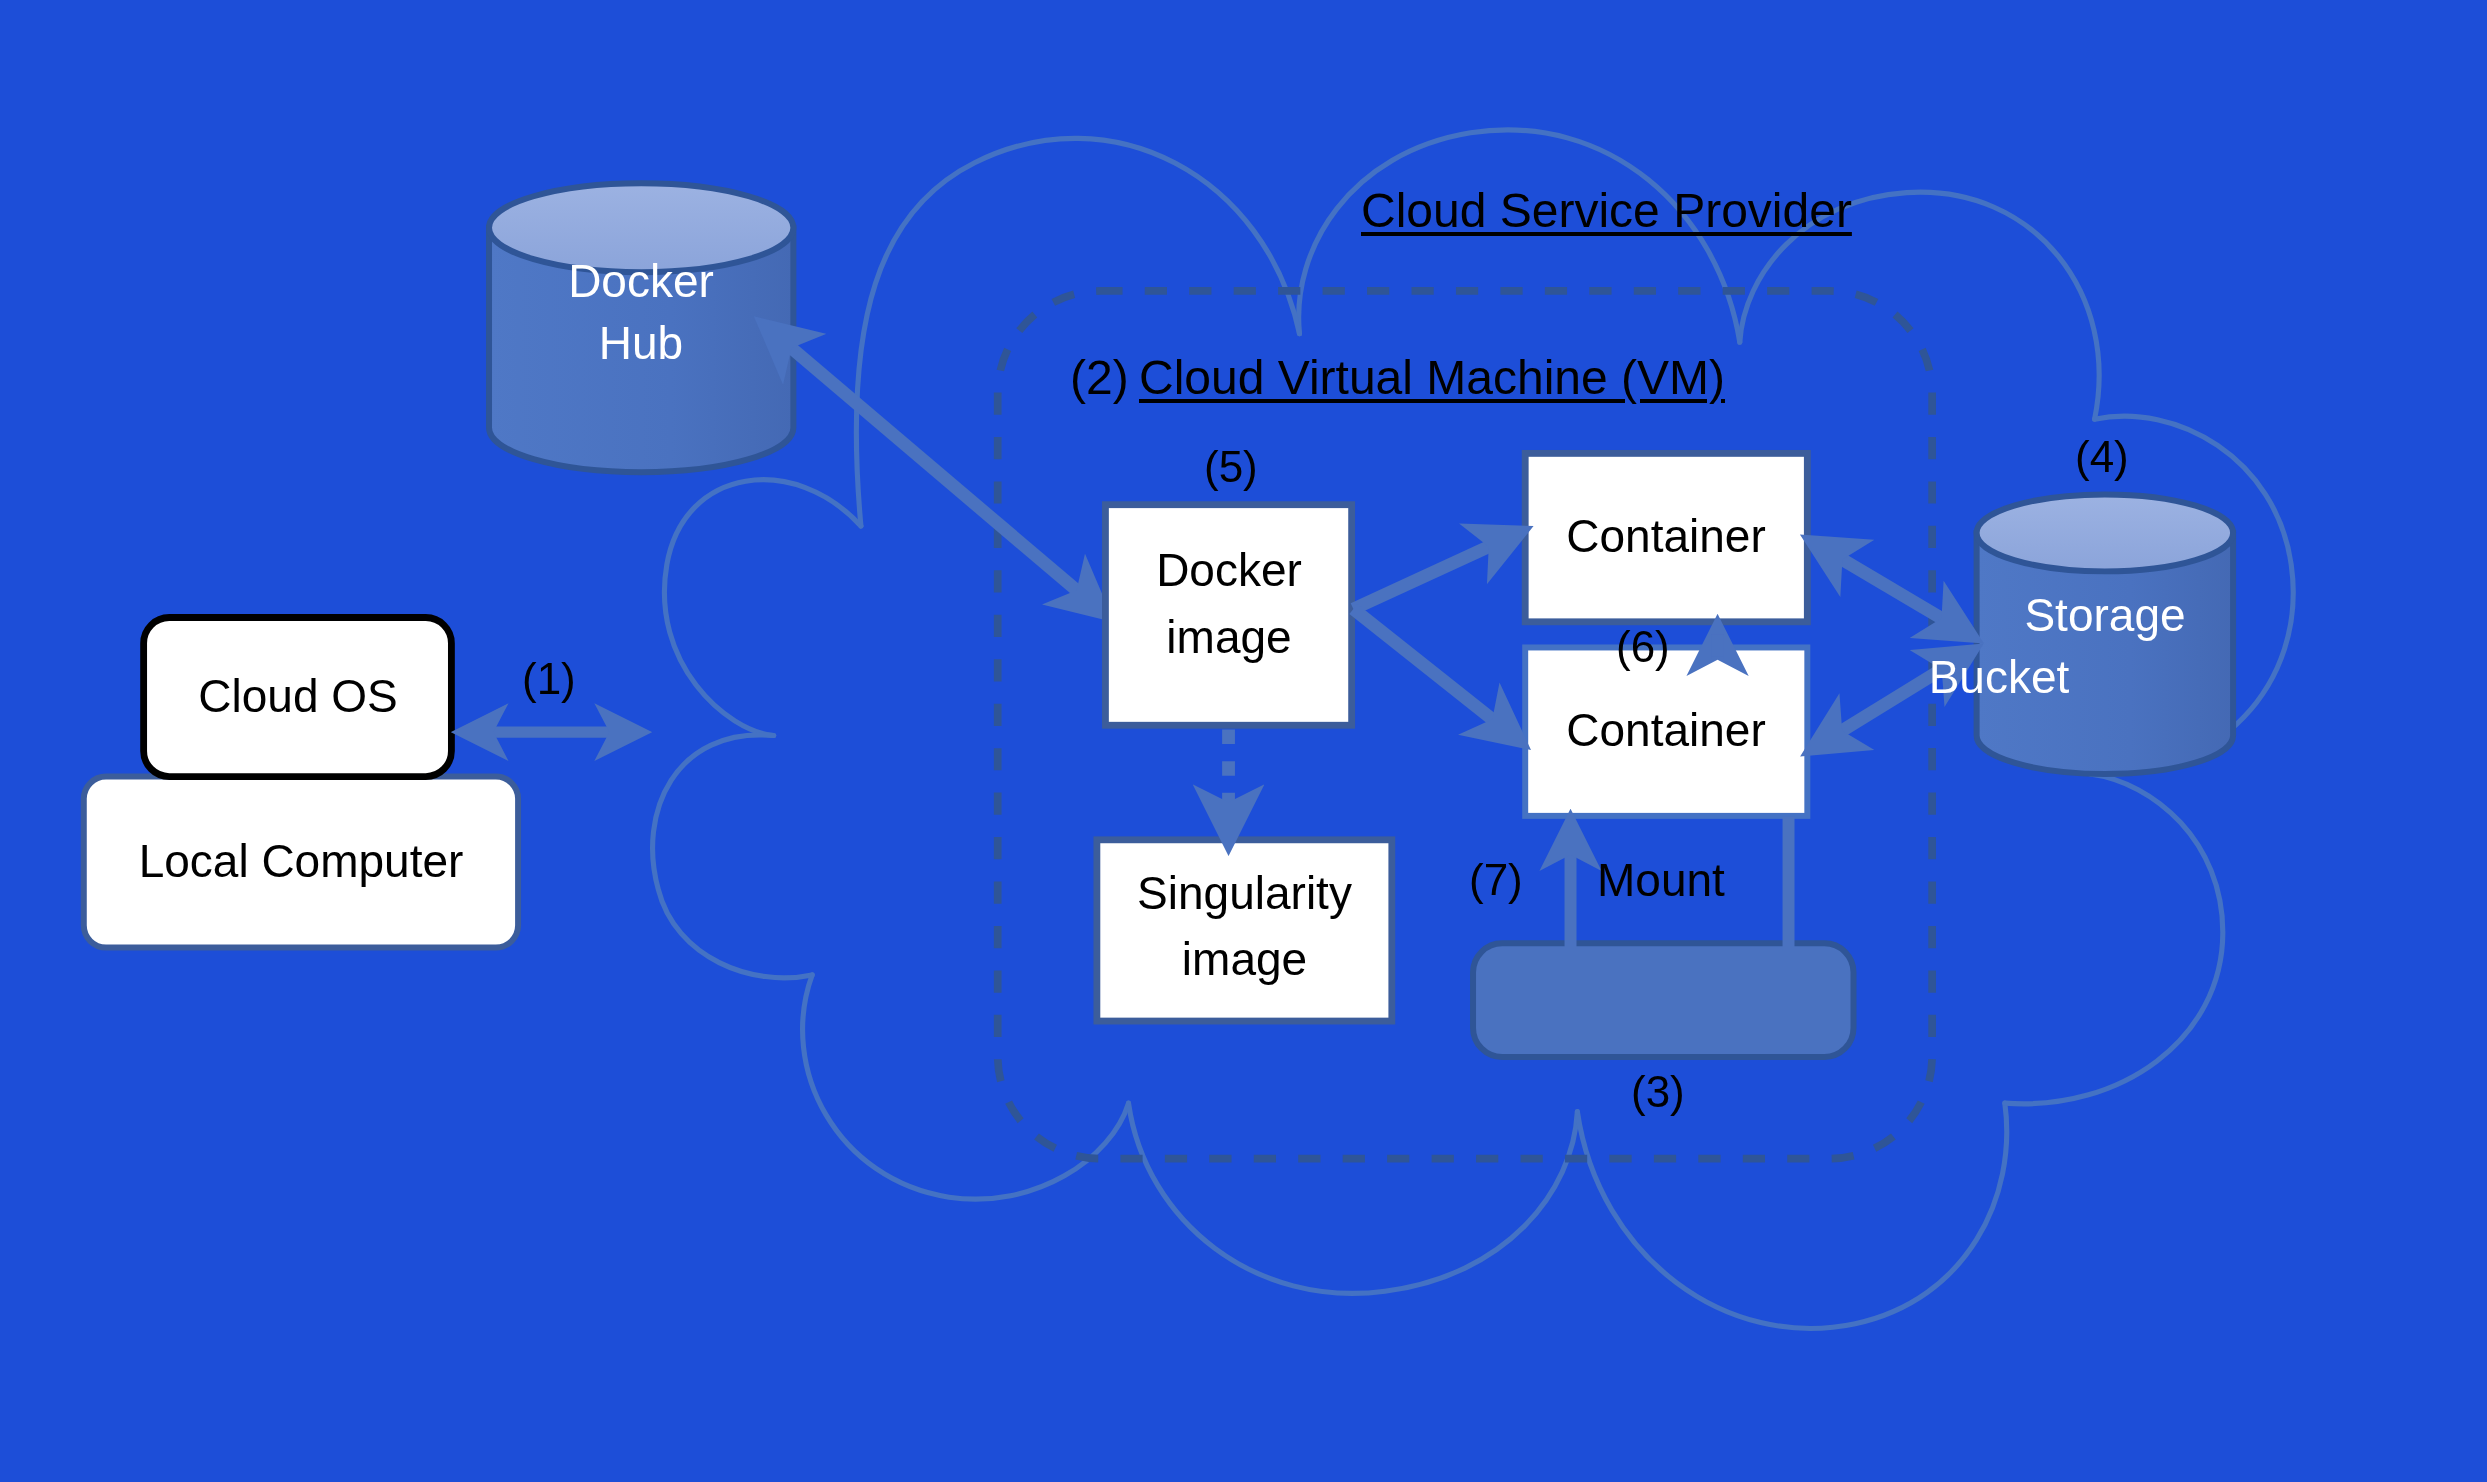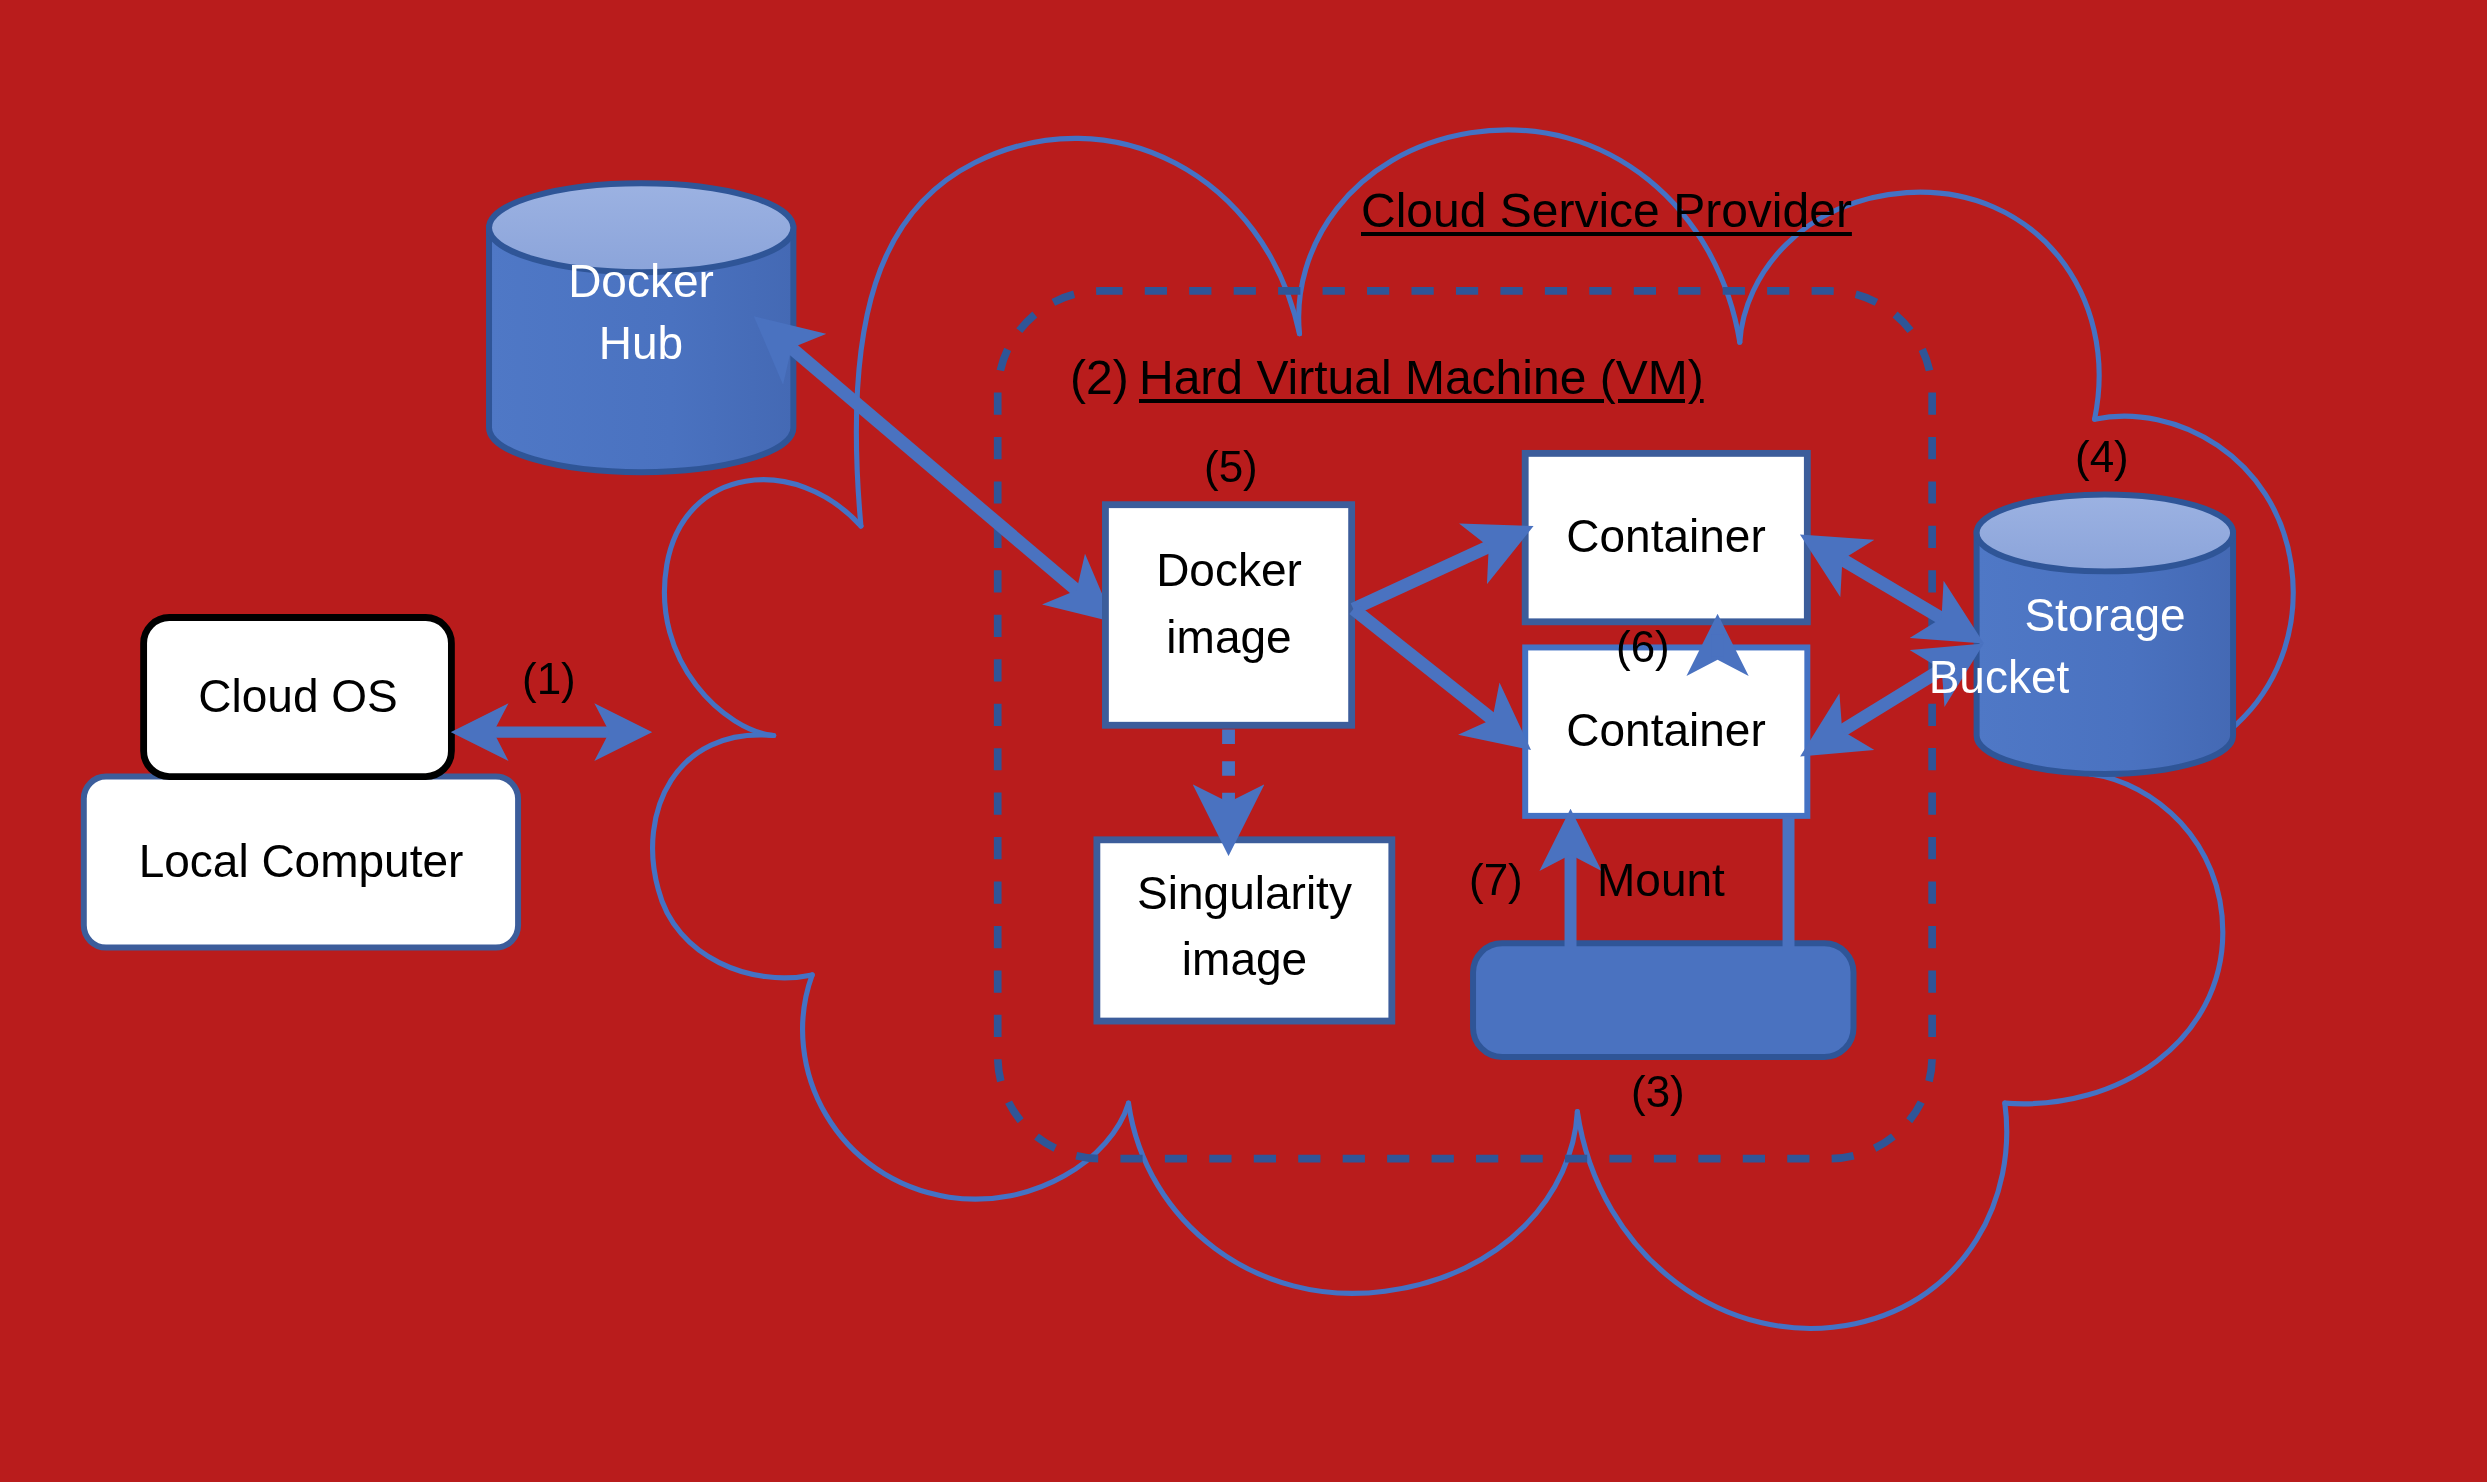--- a/index.html
+++ b/index.html
@@ -8,21 +8,21 @@
   }
   body {
     width: 2487px; height: 1483px;
     font-family: "Liberation Sans", sans-serif;
     overflow: hidden;
   }
   #diagram-root {
     position: relative;
     width: 2487px;
     height: 1483px;
-    background: #b91c1c;
+    background: #1d4ed8;
   }
   svg.canvas {
     position: absolute;
     top: 0; left: 0;
     width: 2487px;
     height: 1483px;
   }
   
   .lbl {
     position: absolute;
@@ -132,21 +132,21 @@
     </g>
 
     <line x1="2126" y1="637" x2="2300" y2="740" stroke="#4A72C0" stroke-width="15" marker-start="url(#ah-start)" marker-end="url(#ah)"></line>
 
     <line x1="2126" y1="872" x2="2300" y2="765" stroke="#4A72C0" stroke-width="15" marker-start="url(#ah-start)" marker-end="url(#ah)"></line>
   </svg>
 
   <div class="lbl t-title underline" style="left:1361px; top:184px;">Cloud Service Provider</div>
 
   <div class="lbl t-title" style="left:1070px; top:351px;">(2)</div>
-  <div class="lbl t-title underline" style="left:1139px; top:351px;">Hard Virtual Machine (VM)</div>
+  <div class="lbl t-title underline" style="left:1139px; top:351px;">Cloud Virtual Machine (VM)</div>
 
   <div class="lbl t-node centerbox" style="left:144px; top:617px; width:308px; height:159px;">Cloud OS</div>
 
   <div class="lbl t-node centerbox" style="left:84px; top:776px; width:434px; height:171px;text-align:center;">Local Computer</div>
 
   <div class="lbl t-num" style="left:522px; top:654px;">(1)</div>
 
   <div class="lbl t-cyl white centerbox" style="left:489px; top:256px; width:304px; height:51px;">Docker</div>
   <div class="lbl t-cyl white centerbox" style="left:489px; top:318px; width:304px; height:51px;text-align:right;">Hub</div>
 

